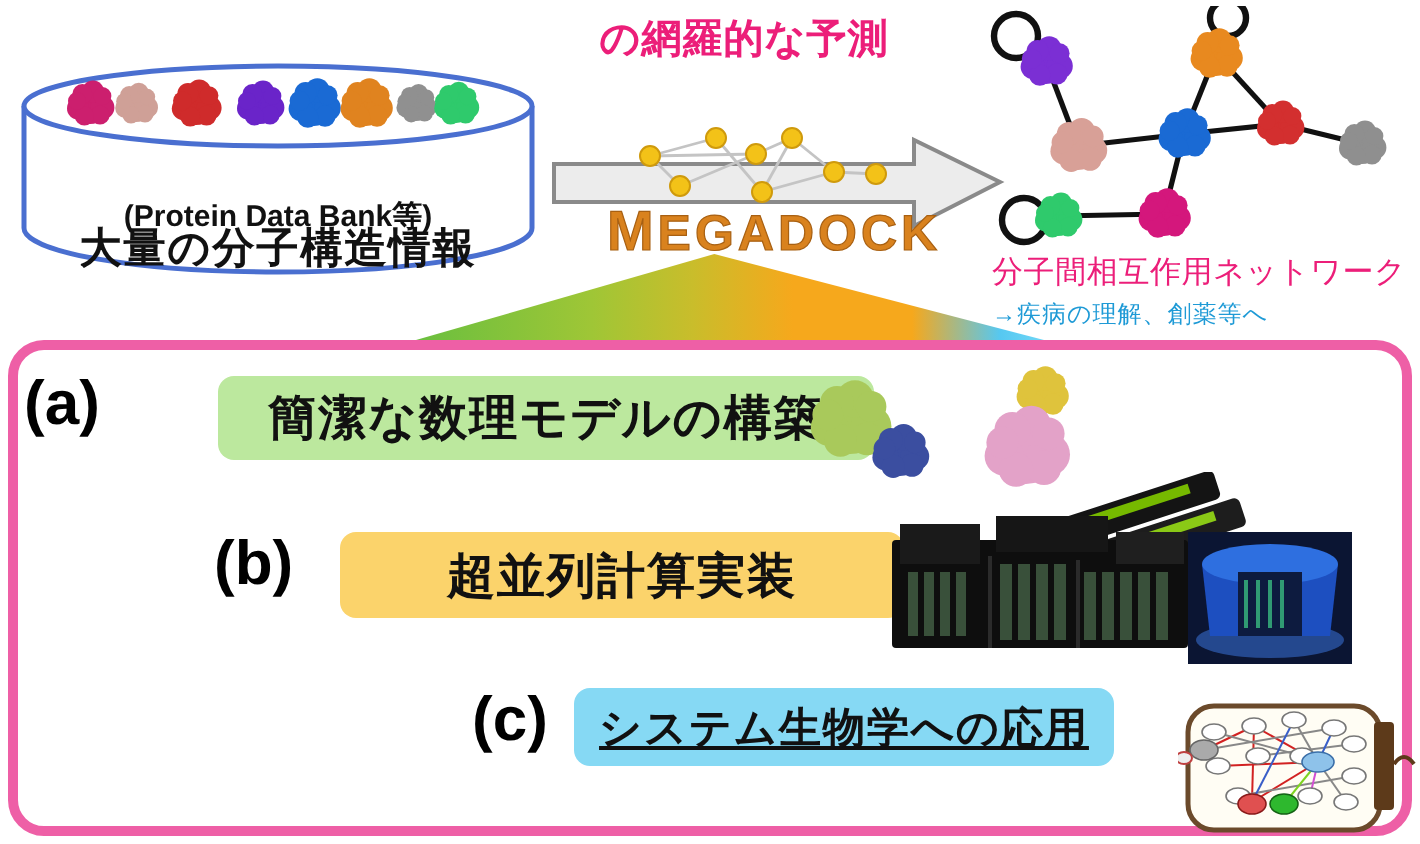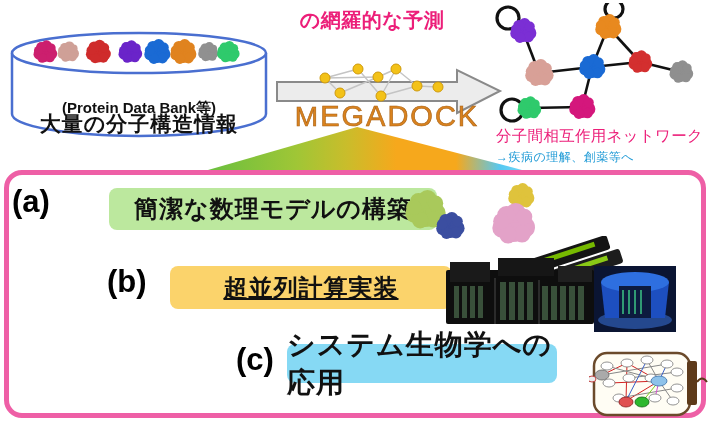--- a/index.html
+++ b/index.html
@@ -16,21 +16,21 @@
 
   
   .pred-text{position:absolute;left:238px;top:8px;width:268px;text-align:center;
              color:#EC1E79;font-weight:bold;font-size:20px;line-height:1.22;letter-spacing:.5px;}
 
   
   .arrow{position:absolute;left:270px;top:60px;}
 
   
   .engine{position:absolute;left:292px;top:100px;width:190px;text-align:center;
-          color:#D9821E;font-weight:normal;font-size:29px;letter-spacing:2px;
+          color:#D9821E;font-weight:bold;font-size:25px;letter-spacing:2px;
           -webkit-text-stroke:.6px #a86012;}
   .engine::first-letter{font-size:28px;}
 
   
   .funnel{position:absolute;left:208px;top:127px;width:314px;height:43px;
           clip-path:polygon(47.5% 0%,100% 100%,0% 100%);
           background:linear-gradient(90deg,#6abf3f 0%,#9fc636 28%,#c9bd2b 44%,
                      #f6a81c 60%,#f6a81c 79%,#56c8f1 93%,#6fd6f6 100%);}
 
   
@@ -43,21 +43,21 @@
 
   
   .panel{position:absolute;left:4px;top:170px;width:702px;height:248px;
          box-sizing:border-box;border:5px solid #EE5FA6;border-radius:18px;background:#fff;}
 
   .row-label{position:absolute;font-weight:bold;font-size:31px;color:#000;}
   .pill{position:absolute;display:flex;align-items:center;justify-content:center;
         font-weight:bold;color:#111;border-radius:8px;letter-spacing:1px;}
   .pill-a{left:68px;top:188px;width:328px;height:42px;font-size:24px;margin-left:41px;}
   .pill-b{left:170px;top:266px;width:282px;height:43px;font-size:24px;}
-  .pill-c{left:287px;top:344px;width:270px;height:39px;font-size:28px;}
+  .pill-c{left:287px;top:344px;width:270px;height:39px;font-size:21px;text-decoration:underline;}
   .caption{position:absolute;font-weight:bold;font-size:17px;color:#111;letter-spacing:.3px;}
   .cap-a{left:59px;top:233px;}
   .cap-b{left:173px;top:312px;}
   .cap-c{left:292px;top:385px;}
   .gfx{position:absolute;}
 </style>
 </head>
 <body>
 
 <div class="stage">
@@ -305,21 +305,21 @@
       <circle cx="109.2" cy="48.0" r="9.9" fill="#e3a2c8"></circle>
       <circle cx="122.7" cy="32.8" r="9.9" fill="#e3a2c8"></circle>
       <circle cx="113.2" cy="35.0" r="9.0" fill="#e3a2c8"></circle>
       <circle cx="129.0" cy="53.9" r="8.6" fill="#e3a2c8"></circle>
       <circle cx="115.0" cy="54.8" r="8.6" fill="#e3a2c8"></circle>
       <circle cx="131.2" cy="36.8" r="8.1" fill="#e3a2c8"></circle>
       <circle cx="108.3" cy="41.3" r="8.1" fill="#e3a2c8"></circle>
     </svg>
 
   <div class="row-label" style="left:107px;top:264px">(b)</div>
-  <div class="pill pill-b" style="background: rgb(251, 211, 107); text-decoration: underline;">超並列計算実装</div>
+  <div class="pill pill-b" style="background: rgb(251, 211, 107);">超並列計算実装</div>
 
   <svg class="gfx" style="left:438px;top:236px" width="245" height="100">
     <g transform="rotate(-18 130 30)">
       <rect x="86" y="12" width="90" height="15" rx="3" fill="#141414"></rect>
       <rect x="90" y="15" width="72" height="5" fill="#76b900"></rect>
       <rect x="94" y="29" width="90" height="15" rx="3" fill="#1d1d1d"></rect>
       <rect x="98" y="32" width="72" height="5" fill="#8ac916"></rect>
     </g>
     <g>
       <rect x="8" y="34" width="148" height="54" rx="2" fill="#0e0e0e"></rect>

